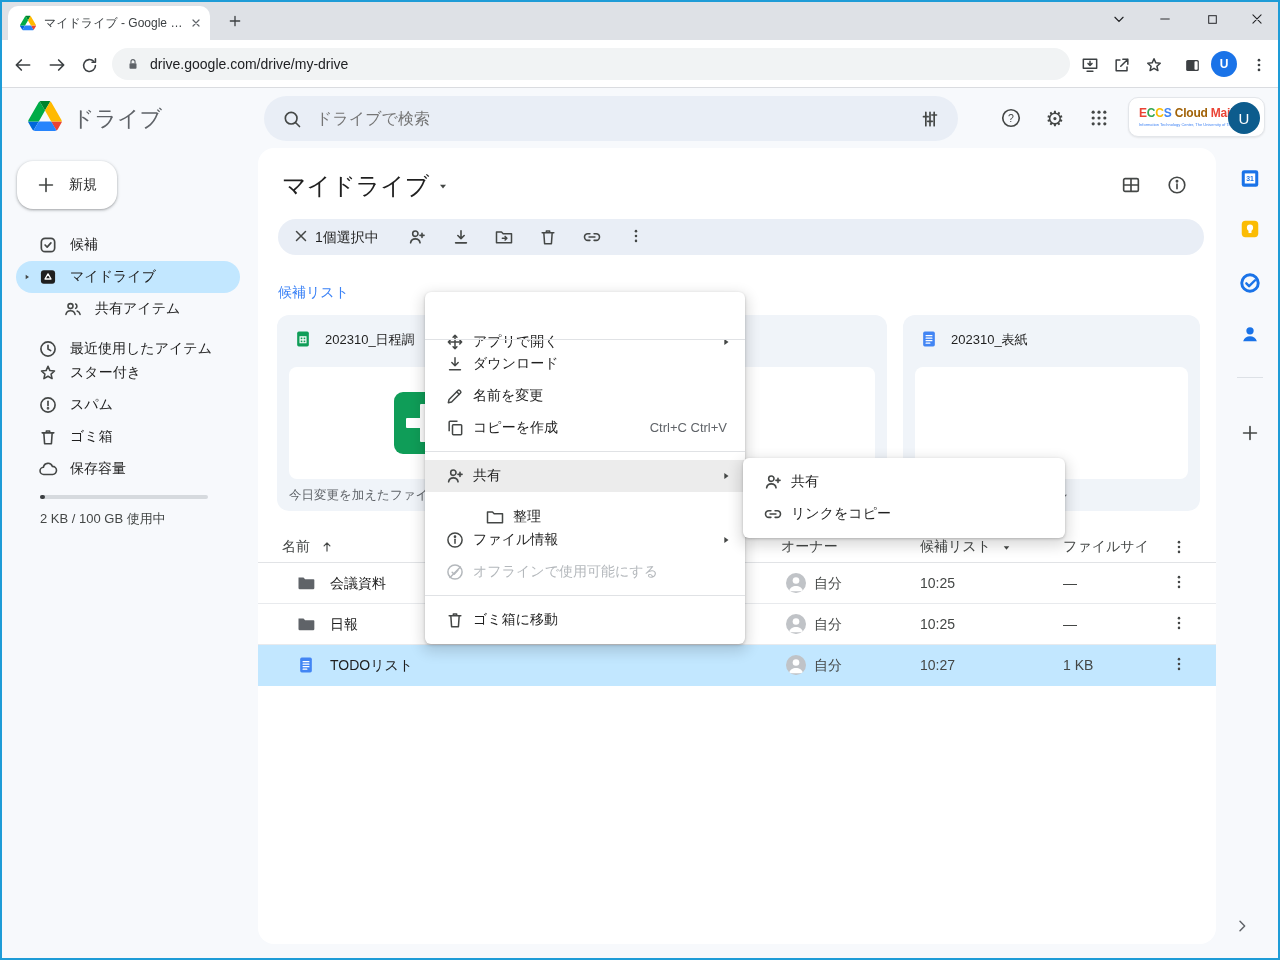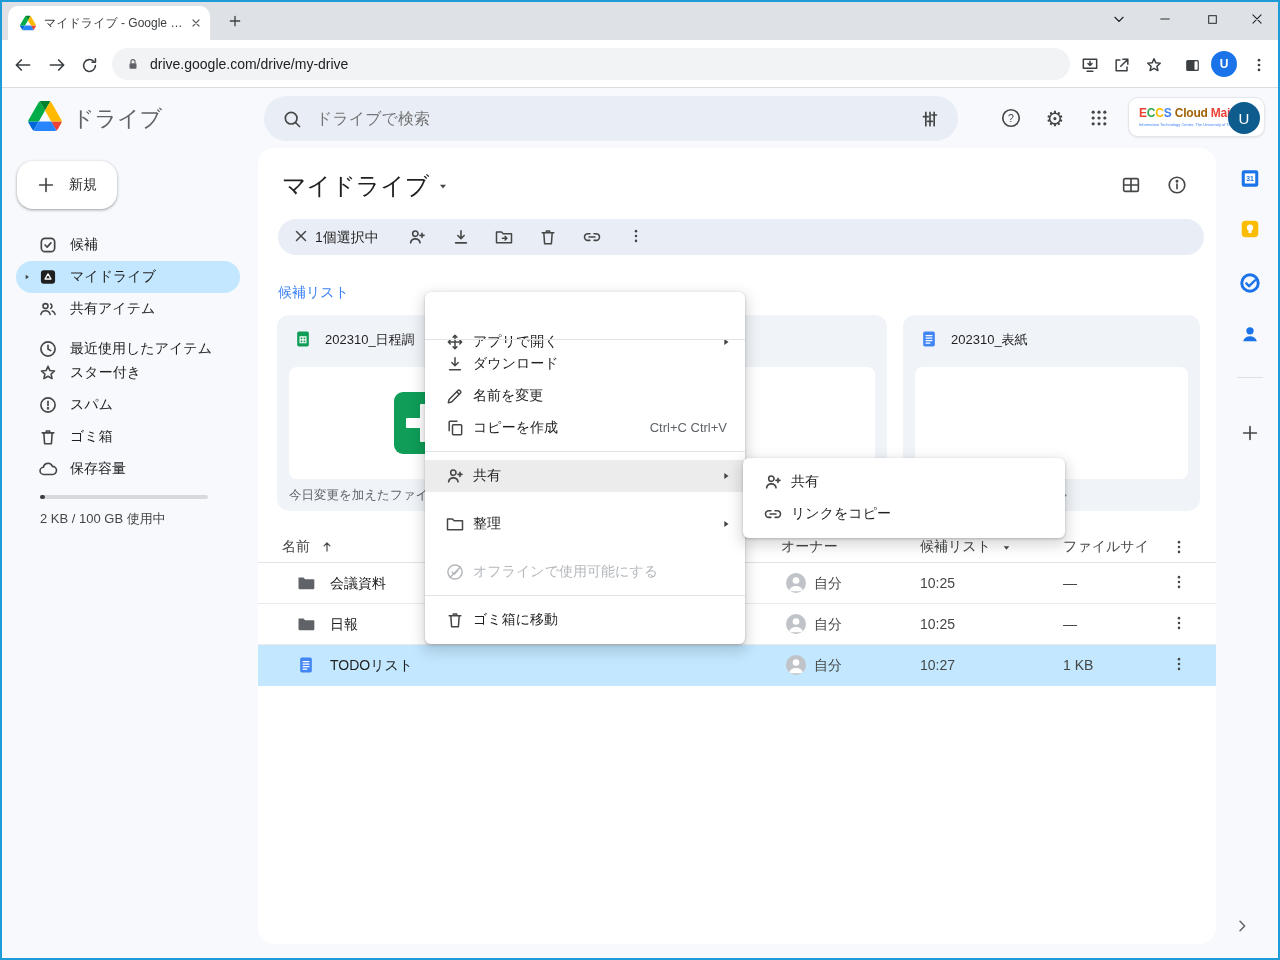--- a/index.html
+++ b/index.html
@@ -296,21 +296,21 @@
       </span>
       <span class="nav-ic">
         <svg width="20" height="20" viewBox="0 0 24 24">
             <rect x="3.5" y="4" width="17" height="16" rx="3.5" fill="#1f1f1f"></rect>
             <path d="M12 8.2l3.6 6.2H8.4z" fill="none" stroke="#fff" stroke-width="1.6" stroke-linejoin="round"></path>
           </svg>
       </span>
       <span class="nav-label" style="font-weight:500;">マイドライブ</span>
     </div>
 
-    <div class="nav-item" style="top:205px;">
+    <div class="nav-item" style="top:205px;margin-left:25px;">
       <div class="nav-pill"></div>
       <span class="nav-ic">
         <svg width="20" height="20" viewBox="0 0 24 24" fill="none" stroke="currentColor" stroke-width="1.9" stroke-linecap="round">
             <circle cx="9" cy="8.5" r="3"></circle>
             <path d="M3.5 18.5c.6-2.7 2.8-4.4 5.5-4.4s4.9 1.7 5.5 4.4"></path>
             <path d="M15.2 6a3 3 0 0 1 0 5.2"></path>
             <path d="M17 14.4c1.9.6 3.1 2 3.5 4.1"></path>
           </svg>
       </span>
       <span class="nav-label">共有アイテム</span>
@@ -676,34 +676,49 @@
           </svg>
       </span>
       <span class="mi-label">共有</span>
       <span class="mi-arrow">
           <svg width="10" height="14" viewBox="0 0 24 24" fill="currentColor">
             <path d="M8 5l10 7-10 7z"></path>
           </svg>
         </span>
     </div>
 
-    <div class="mi" style="top:216px;">
+    <div class="mi" style="top:209px;margin-left:40px;">
       <span class="mi-ic">
         <svg width="20" height="20" viewBox="0 0 24 24" fill="none" stroke="currentColor" stroke-width="1.8" stroke-linejoin="round">
             <path d="M3 6h6l2 2h10v11H3z"></path>
           </svg>
       </span>
       <span class="mi-label">整理</span>
       <span class="mi-arrow">
           <svg width="10" height="14" viewBox="0 0 24 24" fill="currentColor">
             <path d="M8 5l10 7-10 7z"></path>
           </svg>
         </span>
     </div>
 
+    <div class="mi" style="top:232px;">
+      <span class="mi-ic">
+        <svg width="20" height="20" viewBox="0 0 24 24" fill="none" stroke="currentColor" stroke-width="1.8">
+            <circle cx="12" cy="12" r="8.5"></circle>
+            <path d="M12 11v5" stroke-linecap="round"></path>
+            <circle cx="12" cy="8" r="0.7" fill="currentColor"></circle>
+          </svg>
+      </span>
+      <span class="mi-label">ファイル情報</span>
+      <span class="mi-arrow">
+          <svg width="10" height="14" viewBox="0 0 24 24" fill="currentColor">
+            <path d="M8 5l10 7-10 7z"></path>
+          </svg>
+        </span>
+    </div>
 
     <div class="mi disabled" style="top:264px;">
       <span class="mi-ic">
         <svg width="20" height="20" viewBox="0 0 24 24" fill="none" stroke="currentColor" stroke-width="1.8" stroke-linecap="round" stroke-linejoin="round">
             <circle cx="12" cy="12" r="8.5"></circle>
             <path d="M8.6 12.3l2.4 2.4 4.4-4.8"></path>
             <path d="M6 18.5 18.5 6"></path>
           </svg>
       </span>
       <span class="mi-label">オフラインで使用可能にする</span>

